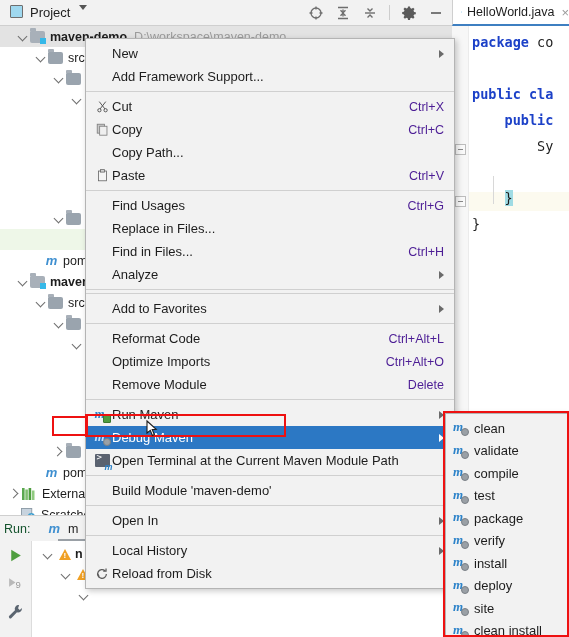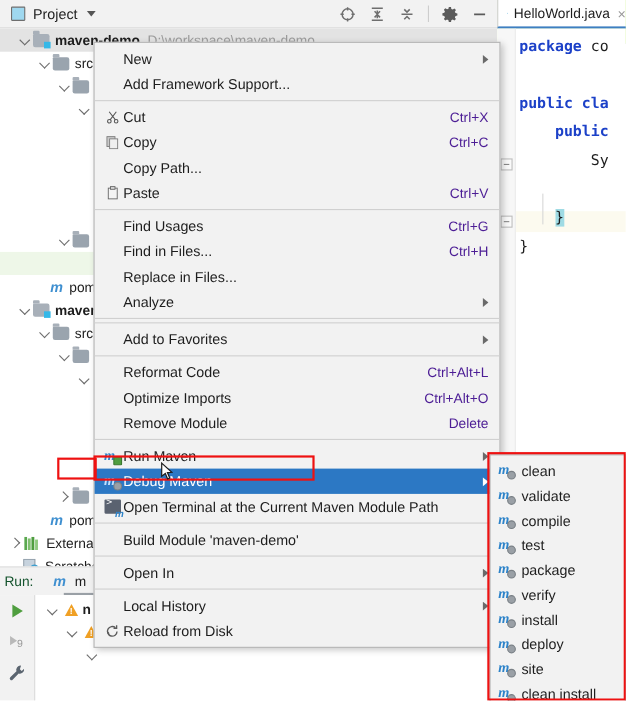--- a/index.html
+++ b/index.html
@@ -13,21 +13,21 @@
     background: #ffffff;
   }
   #app { position: relative; width: 569px; height: 637px; overflow: hidden; background: #fff; }
 
   
   .tw-header {
     position: absolute; left: 0; top: 0; width: 452px; height: 26px;
     background: #f2f2f2; border-bottom: 1px solid #cfcfcf;
     display: flex; align-items: center;
   }
-  .tw-title-wrap { display: flex; align-items: center; gap: 7px; padding-left: 10px; }
+  .tw-title-wrap { display: flex; gap: 7px; padding-left: 10px; }
   .tw-proj-icon {
     width: 13px; height: 13px; border: 1.5px solid #6e6e6e; background: #9fd8ef;
     border-radius: 1px;
   }
   .tw-title { font-size: 13px; color: #1d1d1d; }
   .tw-caret {
     width: 0; height: 0; border-left: 4px solid transparent; border-right: 4px solid transparent;
     border-top: 5px solid #555; margin-left: 2px;
   }
   .tw-actions { margin-left: auto; display: flex; align-items: center; gap: 11px; padding-right: 8px; }
@@ -433,27 +433,27 @@
     <div class="msep"></div>
 
     <div class="mi">
       <span class="mi-icon"></span>
       <span class="mi-label">Find Usages</span>
       <span class="mi-short">Ctrl+G</span>
     </div>
 
     <div class="mi">
       <span class="mi-icon"></span>
+      <span class="mi-label">Replace in Files...</span>
+    </div>
+
+    <div class="mi">
+      <span class="mi-icon"></span>
       <span class="mi-label">Find in Files...</span>
       <span class="mi-short">Ctrl+H</span>
-    </div>
-
-    <div class="mi">
-      <span class="mi-icon"></span>
-      <span class="mi-label">Replace in Files...</span>
     </div>
 
     <div class="mi">
       <span class="mi-icon"></span>
       <span class="mi-label">Analyze</span>
       <span class="mi-arrow"></span>
     </div>
 
     <div class="msep"></div>
 

